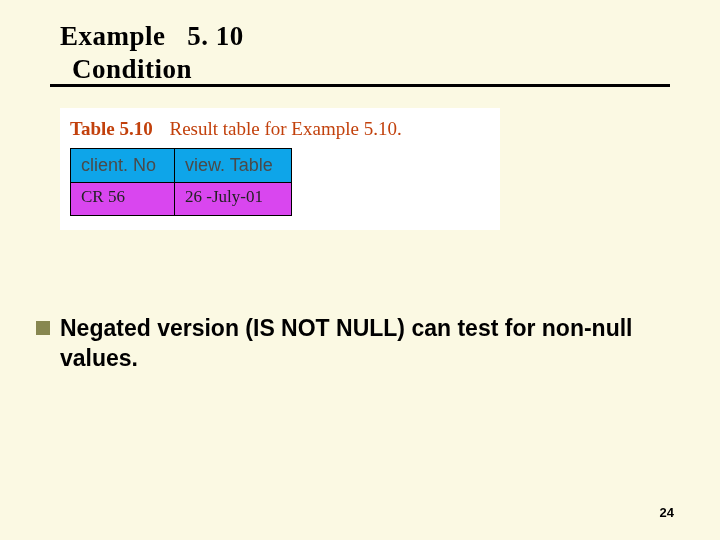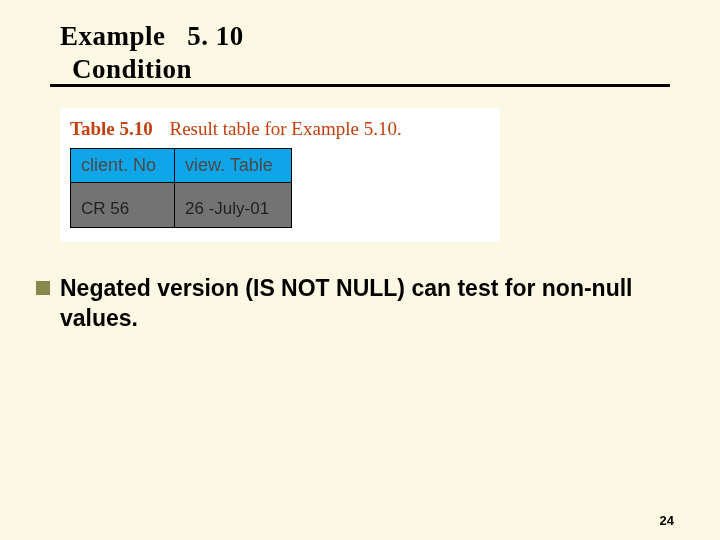--- a/index.html
+++ b/index.html
@@ -49,30 +49,30 @@
     background: #0ea5e9;
     font-family: Arial, sans-serif;
     font-size: 18px;
     font-weight: normal;
     color: #4a4a4a;
     text-align: left;
     padding: 6px 18px 6px 10px;
     border: 1px solid #000;
   }
   table.result td {
-    font-family: Liberation Sans, sans-serif;
+    font-family: Liberation Serif, serif;
     font-size: 17px;
     color: #222;
-    padding: 16px 18px 8px 10px;
+    padding: 4px 18px 8px 10px;
     border: 1px solid #000;
-    background: #737373;
+    background: #d946ef;
   }
 
   .bullet-block {
-    margin-top: 32px;
+    margin-top: 84px;
     display: flex;
     align-items: flex-start;
     font-family: Arial, sans-serif;
     font-size: 23px;
     font-weight: bold;
     color: #000;
     line-height: 1.3;
     position: relative;
     left: -24px;
     width: 640px;
@@ -80,21 +80,21 @@
   .bullet-square {
     width: 14px; height: 14px;
     background: #878750;
     margin-top: 7px;
     margin-right: 10px;
     flex-shrink: 0;
   }
 
   .pagenum {
     position: absolute;
-    bottom: 12px;
+    bottom: 20px;
     right: 46px;
     font-family: Arial, sans-serif;
     font-size: 13px;
     font-weight: bold;
     color: #000;
   }
 </style>
 </head>
 <body>
 

